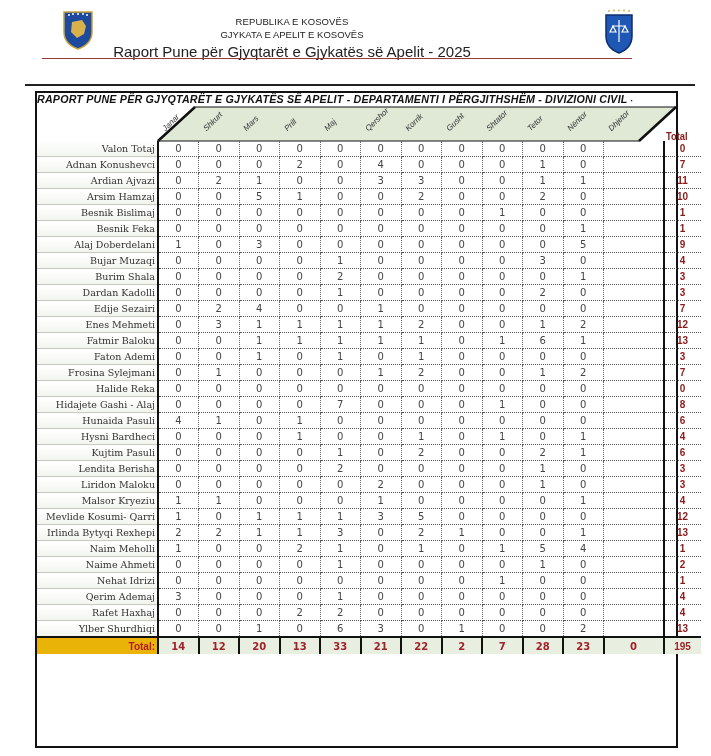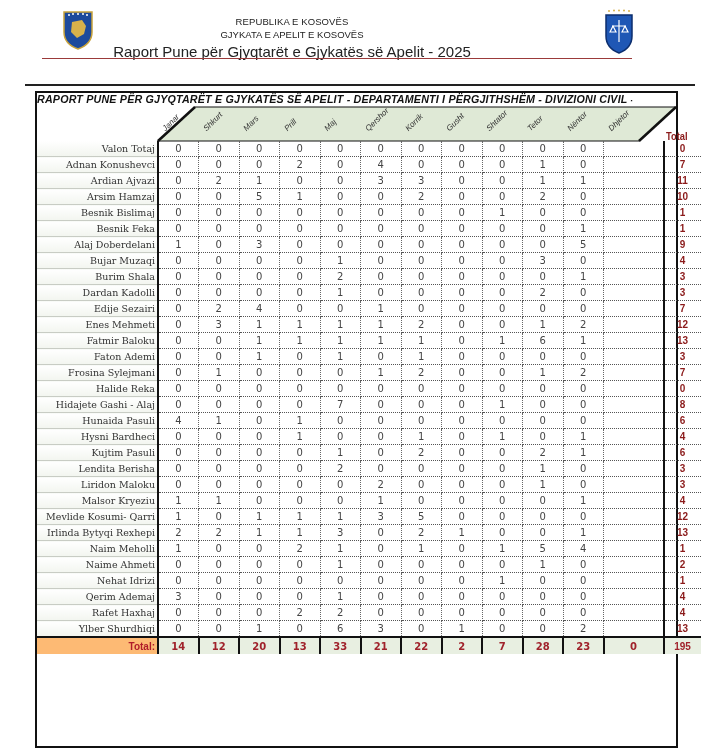--- a/index.html
+++ b/index.html
@@ -25,21 +25,21 @@
   .total-head { position: absolute; left: 666px; top: 130px; font-family: "Liberation Sans", sans-serif; font-weight: bold; color: #8b1a1a; font-size: 11px; transform: scaleX(0.85); transform-origin: left; }
 
   
   table.grid { position: absolute; left: 37px; top: 141px; border-collapse: collapse; table-layout: fixed; }
   table.grid td { height: 15.95px; padding: 0; font-size: 10px; text-align: center; color: #444; border-bottom: 1px dotted #555; border-right: 1px dotted #666; box-sizing: border-box; line-height: 15px; }
   table.grid td.name { width: 121px; text-align: right; padding-right: 2px; font-family: "DejaVu Serif", serif; font-size: 9.5px; color: #333; background: linear-gradient(#fff, #f2f5ef); border-bottom: 1px solid #c8ccc4; border-right: 2px solid #111; white-space: nowrap; overflow: hidden; }
   table.grid td.v { width: 40.5px; font-family: "DejaVu Sans", sans-serif; }
   table.grid td.blank { width: 60px; border-right: 2px solid #111; }
   table.grid td.tot { width: 37px; font-weight: bold; color: #8b1a1a; font-size: 10px; border-right: none; }
   table.grid tr.totrow td { height: 17px; background: #e8efe1; font-weight: bold; color: #a0222b; border-top: 2px solid #111; border-right: 2px solid #111; border-bottom: none; font-size: 10px; }
-  table.grid tr.totrow td.name { background: #fdba74; color: #b01c2a; font-family: "Liberation Sans", sans-serif; font-size: 10px; }
+  table.grid tr.totrow td.name { background: #eab308; color: #b01c2a; font-family: "Liberation Sans", sans-serif; font-size: 10px; }
   table.grid tr.totrow td.tot { border-right: none; margin-top: 19px; }
 </style>
 </head>
 <body>
 
 <svg class="logo-left" viewBox="0 0 32 42">
   <path d="M2 4 H30 V24 Q30 36 16 41 Q2 36 2 24 Z" fill="#1d4a9c" stroke="#c8a23a" stroke-width="1.5"></path>
   <path d="M10 14 L20 12 L24 18 L22 26 L15 30 L9 24 Z" fill="#d8b14a"></path>
   <g fill="#ffffff">
       <circle cx="7" cy="7" r="1"></circle>

